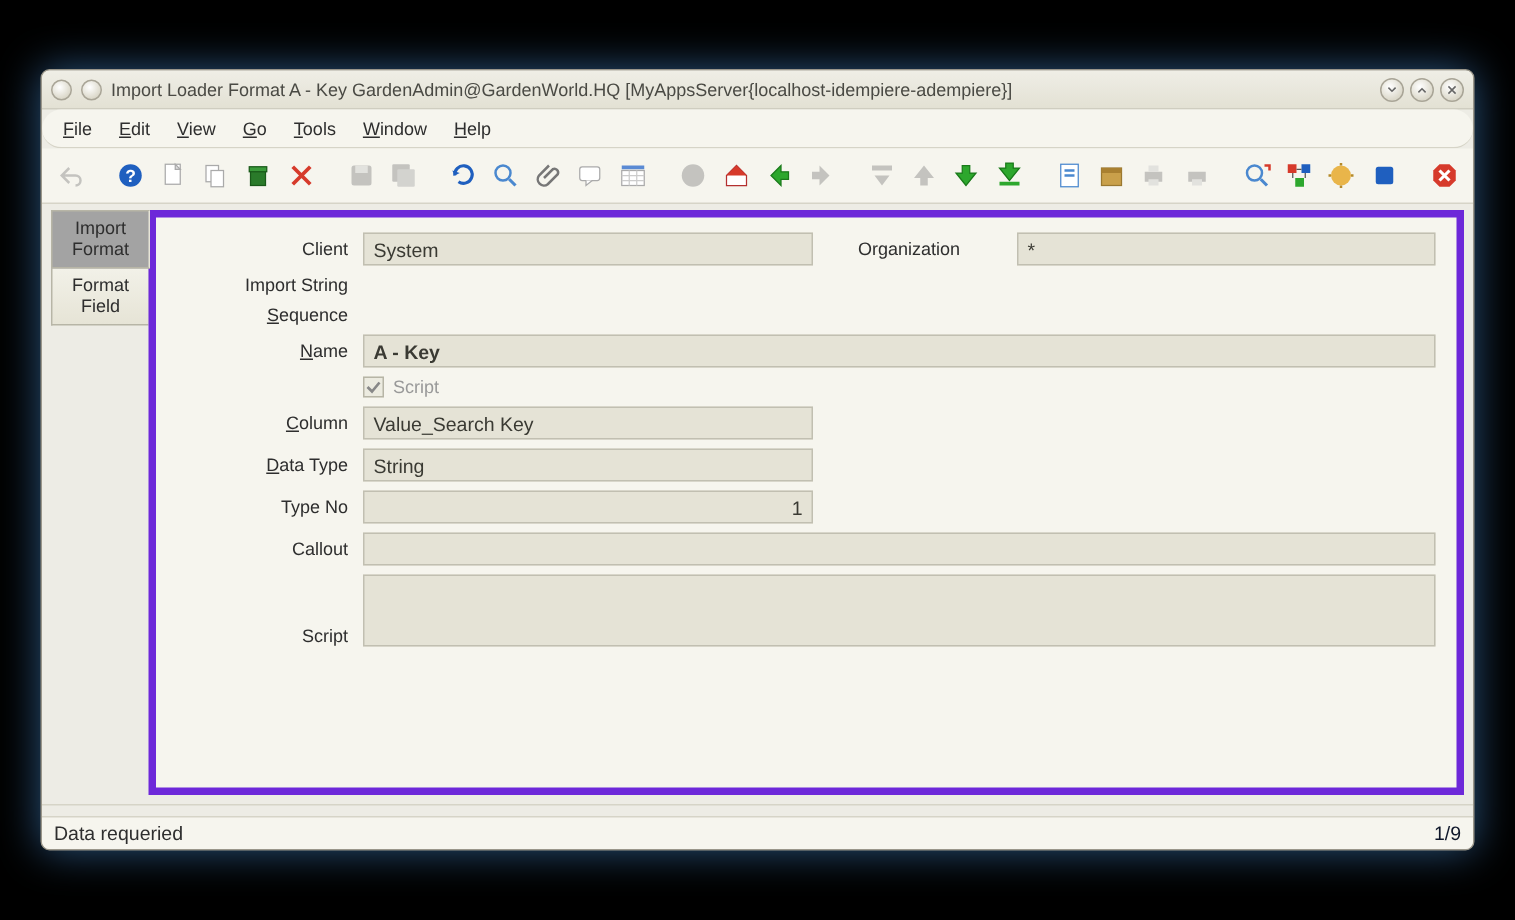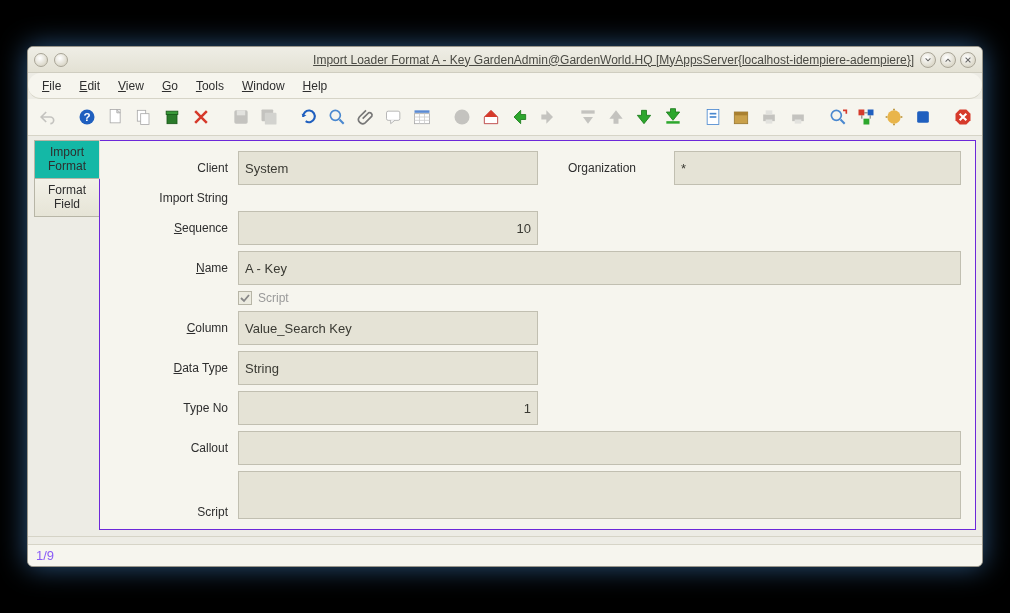--- a/index.html
+++ b/index.html
@@ -3,58 +3,58 @@
   <meta charset="utf-8">
   <style>
     * { box-sizing: border-box; margin: 0; padding: 0; }
     html, body { height: 100%; }
     body { background: #000; font-family: "Segoe UI", Tahoma, sans-serif; font-size: 12px; color: #2e2e2e; display: flex; align-items: center; justify-content: center; }
     .shadow-wrap { filter: drop-shadow(0 0 14px rgba(60,120,180,0.7)); }
     .window { width: 956px; background: #edece5; border: 1px solid #9a968a; border-radius: 6px; overflow: hidden; }
     
     .titlebar { height: 26px; background: linear-gradient(#efeee6,#e3e1d4); border-bottom: 1px solid #cfcdc0; display: flex; align-items: center; padding: 0 6px; gap: 6px; }
     .tbtn { width: 14px; height: 14px; border-radius: 7px; border: 1px solid #a9a597; background: radial-gradient(circle at 40% 35%, #fff, #dcd9cb 70%); }
-    .title { flex: 1; text-align: right; font-size: 12px; color: #4a4a44; text-decoration: underline; }
+    .title { flex: 1; text-align: left; font-size: 12px; color: #4a4a44; }
     .winctrls { display: flex; gap: 4px; }
     .winctrl { width: 16px; height: 16px; border-radius: 8px; border: 1px solid #a9a597; display:flex;align-items:center;justify-content:center;background: radial-gradient(circle at 40% 35%, #fff, #dcd9cb 70%); }
     .winctrl svg { width:8px; height:8px; }
     
     .menubar { height: 26px; background: #f6f5ee; border-bottom: 1px solid #d6d4c7; display: flex; align-items: center; padding: 0 6px; gap: 2px; border-radius: 13px; }
     .menuitem { padding: 3px 8px; color: #2e2e2e; border-radius: 3px; }
     .menuitem u { text-decoration: underline; }
     
     .toolbar { padding: 6px 8px; background: #f6f5ee; border-bottom: 1px solid #d6d4c7; display: flex; align-items: center; gap: 6px; flex-wrap: nowrap; }
     .toolbtn { width: 24px; height: 24px; display: flex; align-items: center; justify-content: center; border-radius: 3px; }
     .toolbtn svg { width: 20px; height: 20px; }
     .toolbtn.disabled { opacity: 0.45; }
     
     .body { display: flex; height: 400px; }
     .tabs-side { width: 72px; padding: 4px 0 0 6px; }
     .tab { text-align: center; padding: 4px 2px; border: 1px solid #b7b5a6; background: linear-gradient(#f2f1e8,#e6e4d6); font-size: 12px; line-height: 1.2; }
     .tab + .tab { border-top: none; }
-    .tab.active { background: #14b8a6; border-right: 1px solid #e6e4d6; position: relative; z-index: 2; }
-    .form-panel { flex: 1; border: 1px solid #6d28d9; background: #f6f5ee; margin: 4px 6px 6px -1px; padding: 10px 14px 14px 14px; position: relative; }
+    .tab.active { background: #a3a3a3; border-right: 1px solid #e6e4d6; position: relative; z-index: 2; }
+    .form-panel { flex: 1; border: 5px solid #6d28d9; background: #f6f5ee; margin: 4px 6px 6px -1px; padding: 10px 14px 14px 14px; position: relative; }
     .form-row { display: flex; align-items: center; gap: 6px; margin-bottom: 6px; }
     .label-col { width: 118px; text-align: right; padding-right: 4px; }
     .label-col u { text-decoration: underline; }
     .left-col { flex: 0 0 300px; }
     .spacer { flex: 0 0 18px; }
     .org-label { width: 100px; text-align: left; padding-right: 4px; }
     .right-col { flex: 1; }
-    .full-col { flex: 1; }
-    .field { height: 34px; border: 1px solid #c1bfb1; background: #e5e3d6; color: #3a3a33; padding: 2px 6px; width: 100%; display: flex; align-items: center; font-size: 13px; }
+    .full-col { flex: 1; font-weight: bold; }
+    .field { height: 22px; border: 1px solid #c1bfb1; background: #e5e3d6; color: #3a3a33; padding: 2px 6px; width: 100%; display: flex; align-items: center; font-size: 13px; }
     .field.right { justify-content: flex-end; }
     .textarea { height: 48px; align-items: flex-start; padding-top: 4px; }
     .checkbox-row { display: flex; align-items: center; gap: 6px; color: #999; }
     .checkbox-box { width: 14px; height: 14px; border: 1px solid #b7b5a6; background: #ecebe0; display: flex; align-items: center; justify-content: center; }
     .checkbox-box svg { width: 10px; height: 10px; }
     
     .statusbar { height: 22px; background: #f6f5ee; border-top: 1px solid #d6d4c7; display: flex; align-items: center; padding: 0 8px; font-size: 13px; color: #2e2e2e; }
     .status-text { flex: 1; }
-    .status-count { color: #8b5cf6; }
+    .status-count { color: #0f172a; }
     .recordbar { height: 8px; border-top: 1px solid #d6d4c7; }
     .separator-space { width: 6px; }
   </style>
 </head>
 <body>
 
 <div class="shadow-wrap">
 <div class="window">
 
   <div class="titlebar">
@@ -294,21 +294,20 @@
         <div class="org-label">Organization</div>
         <div class="field right-col">*</div>
       </div>
 
       <div class="form-row">
         <div class="label-col">Import String</div>
       </div>
 
       <div class="form-row">
         <div class="label-col"><u>S</u>equence</div>
-        <div class="field left-col right">10</div>
       </div>
 
       <div class="form-row">
         <div class="label-col"><u>N</u>ame</div>
         <div class="field full-col">A - Key</div>
       </div>
 
       <div class="form-row">
         <div class="label-col"></div>
         <div class="checkbox-row">
@@ -344,16 +343,17 @@
       <div class="form-row" style="align-items:flex-end">
         <div class="label-col" style="padding-top:3px">Script</div>
         <div class="field full-col textarea"></div>
       </div>
     </div>
   </div>
 
   <div class="recordbar"></div>
 
   <div class="statusbar">
+    <div class="status-text">Data requeried</div>
     <div class="status-count">1/9</div>
   </div>
 </div>
 </div>
 
 </body></html>

